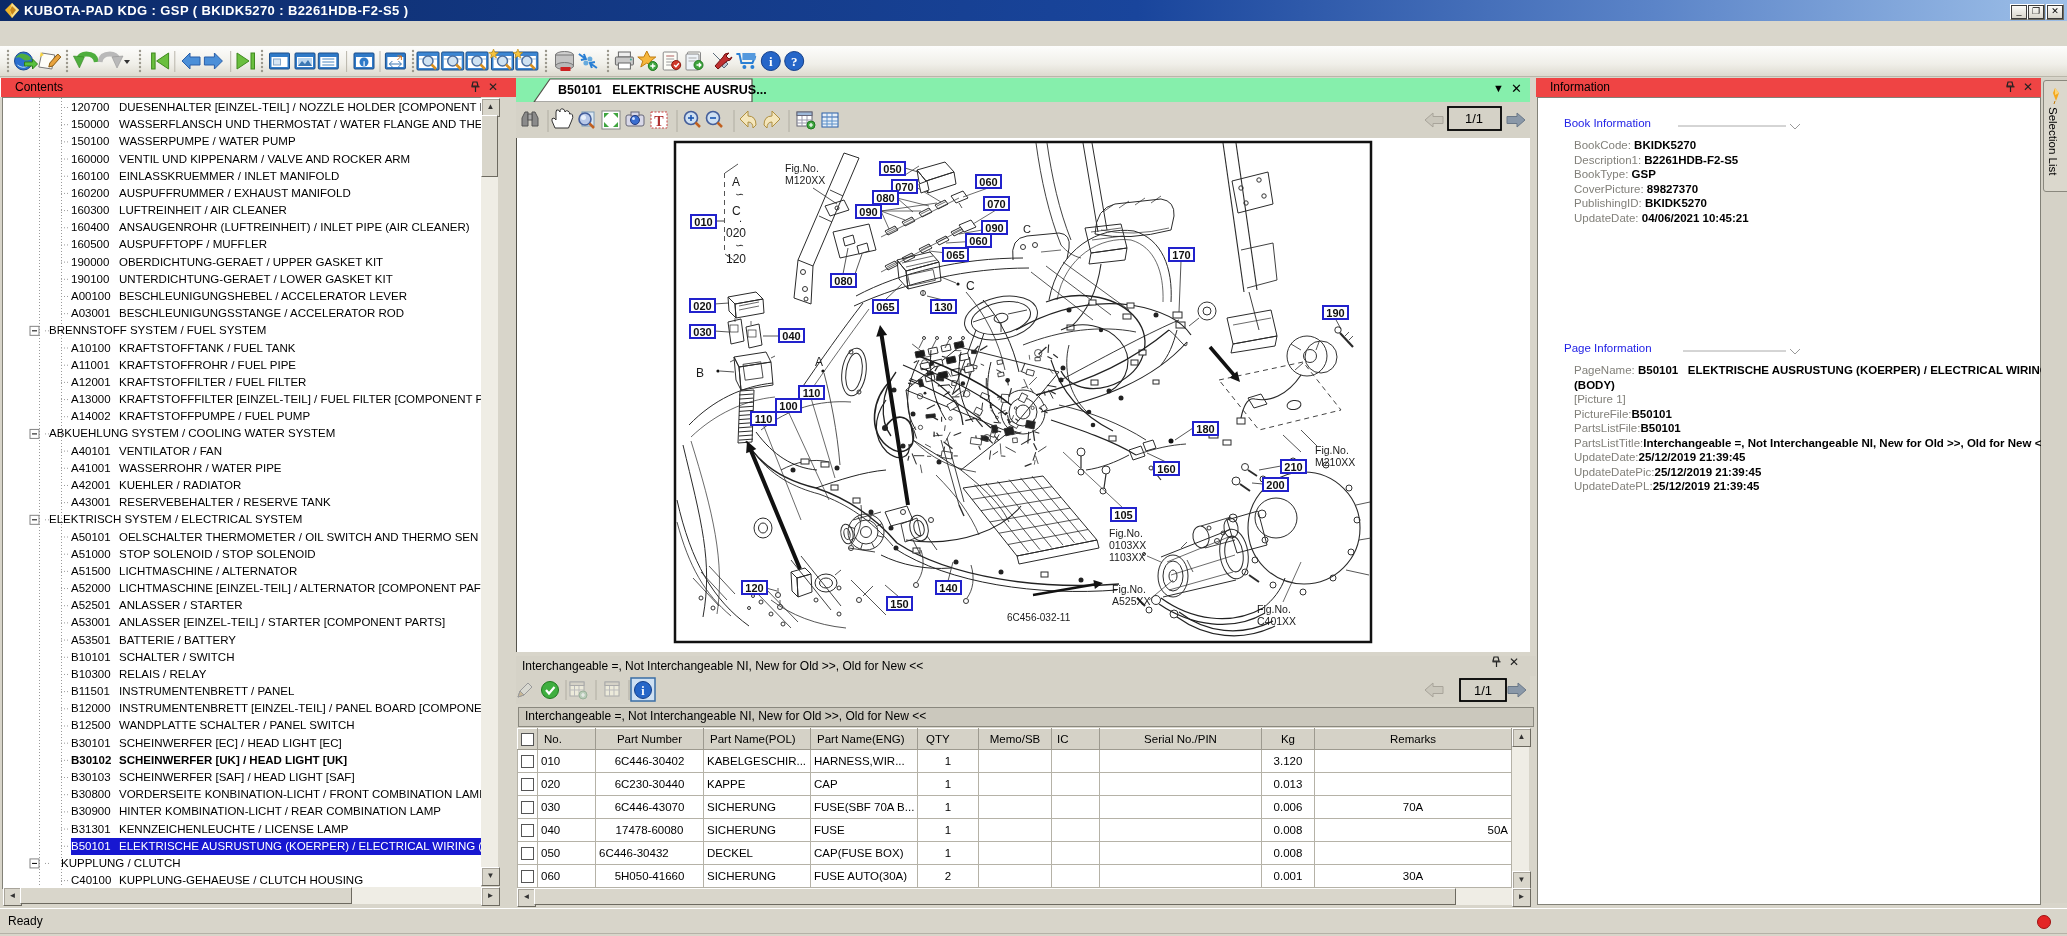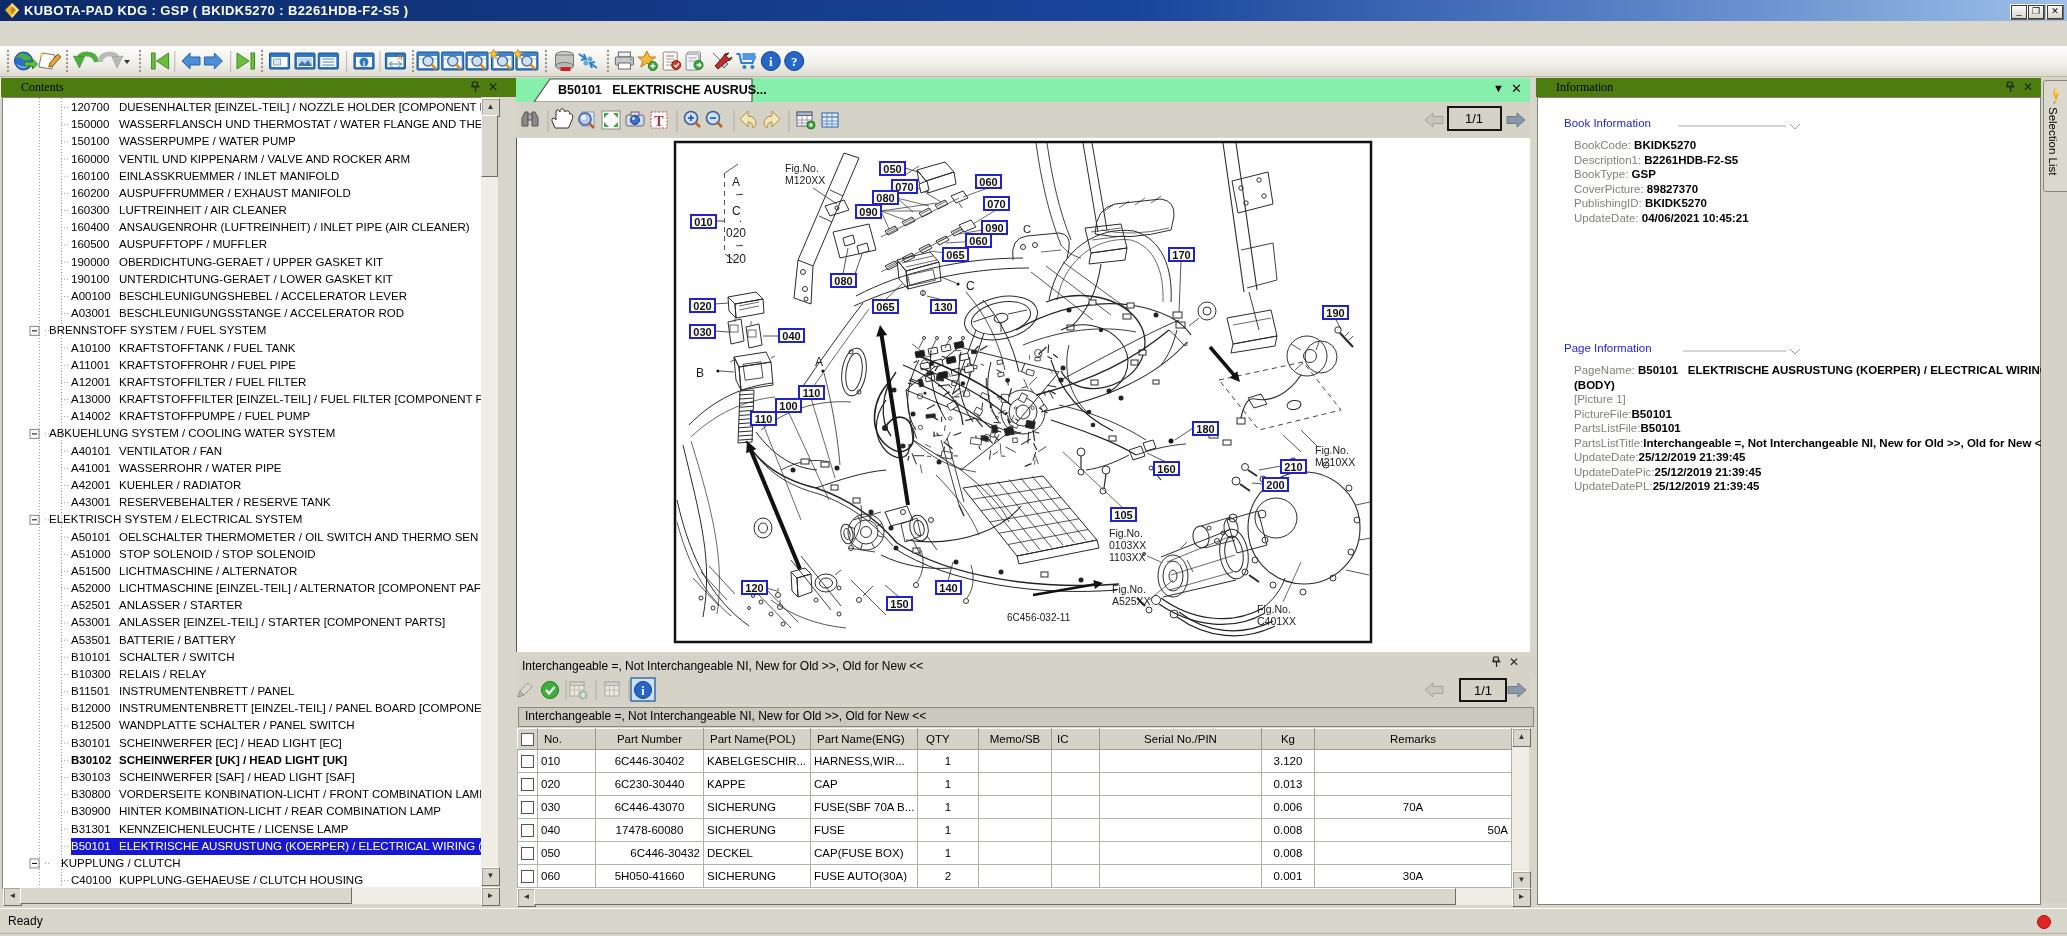--- a/index.html
+++ b/index.html
@@ -13,21 +13,21 @@
   .winbtn{position:absolute;top:4px;width:16px;height:14px;background:linear-gradient(#fdfdfb,#d6d3c9);
     border:1px solid #fff;border-right-color:#6d6a60;border-bottom-color:#6d6a60;
     box-shadow:0 0 0 1px #3c3c3c inset; font-size:9px;text-align:center;line-height:12px;color:#000;}
   
   #menubar{left:0;top:21px;width:2067px;height:25px;background:#d9d6cb;border-bottom:1px solid #c6c3b8;}
   #menubar span{display:inline-block;padding:5px 9px 0 9px;font-size:17px;color:#000;margin-top:30px;}
   
   #toolbar{left:0;top:46px;width:2067px;height:30px;
     background:linear-gradient(#fdfdfc,#f0efe9 60%,#dddacf);border-bottom:1px solid #b9b6aa;}
   
-  .phdr{position:absolute;height:19px;background:#4d7c0f;font-size:12px;color:#000;padding-left:20px;line-height:19px;font-family:Liberation Serif, serif;}
+  .phdr{position:absolute;height:19px;background:#ef4444;font-size:12px;color:#000;padding-left:14px;line-height:19px;}
   .pin{position:absolute;top:3px;font-size:12px;color:#222;line-height:13px;}
   
   #treewrap{left:2px;top:97px;width:478px;height:790px;background:#fff;border:1px solid #828177;border-right:none;overflow:hidden;}
   .trow{position:absolute;left:0;font-size:11.5px;white-space:nowrap;color:#000;height:17px;line-height:17px;}
   .tcode{display:inline-block;width:48px;}
   .hl{background:#1717d1;color:#fff;}
   
   .sb{position:absolute;background:#efede5;}
   .sbtn{position:absolute;width:17px;height:17px;background:#d9d6cb;border:1px solid #fff;
     border-right-color:#6d6a60;border-bottom-color:#6d6a60;box-shadow:1px 1px 0 #a8a49a inset;
@@ -1862,21 +1862,21 @@
           <td></td>
           <td></td>
           <td style="text-align:center">0.008</td>
           <td style="text-align:right">50A</td>
         </tr>
         <tr>
           <td>
             <div style="width:11px;height:11px;border:1px solid #555;background:#fff;margin:auto"></div>
           </td>
           <td>050</td>
-          <td style="text-align:right">6C446-30432</td>
+          <td style="text-align:left">6C446-30432</td>
           <td>DECKEL</td>
           <td>CAP(FUSE BOX)</td>
           <td style="text-align:center">1</td>
           <td></td>
           <td></td>
           <td></td>
           <td style="text-align:center">0.008</td>
           <td style="text-align:center"></td>
         </tr>
         <tr>

